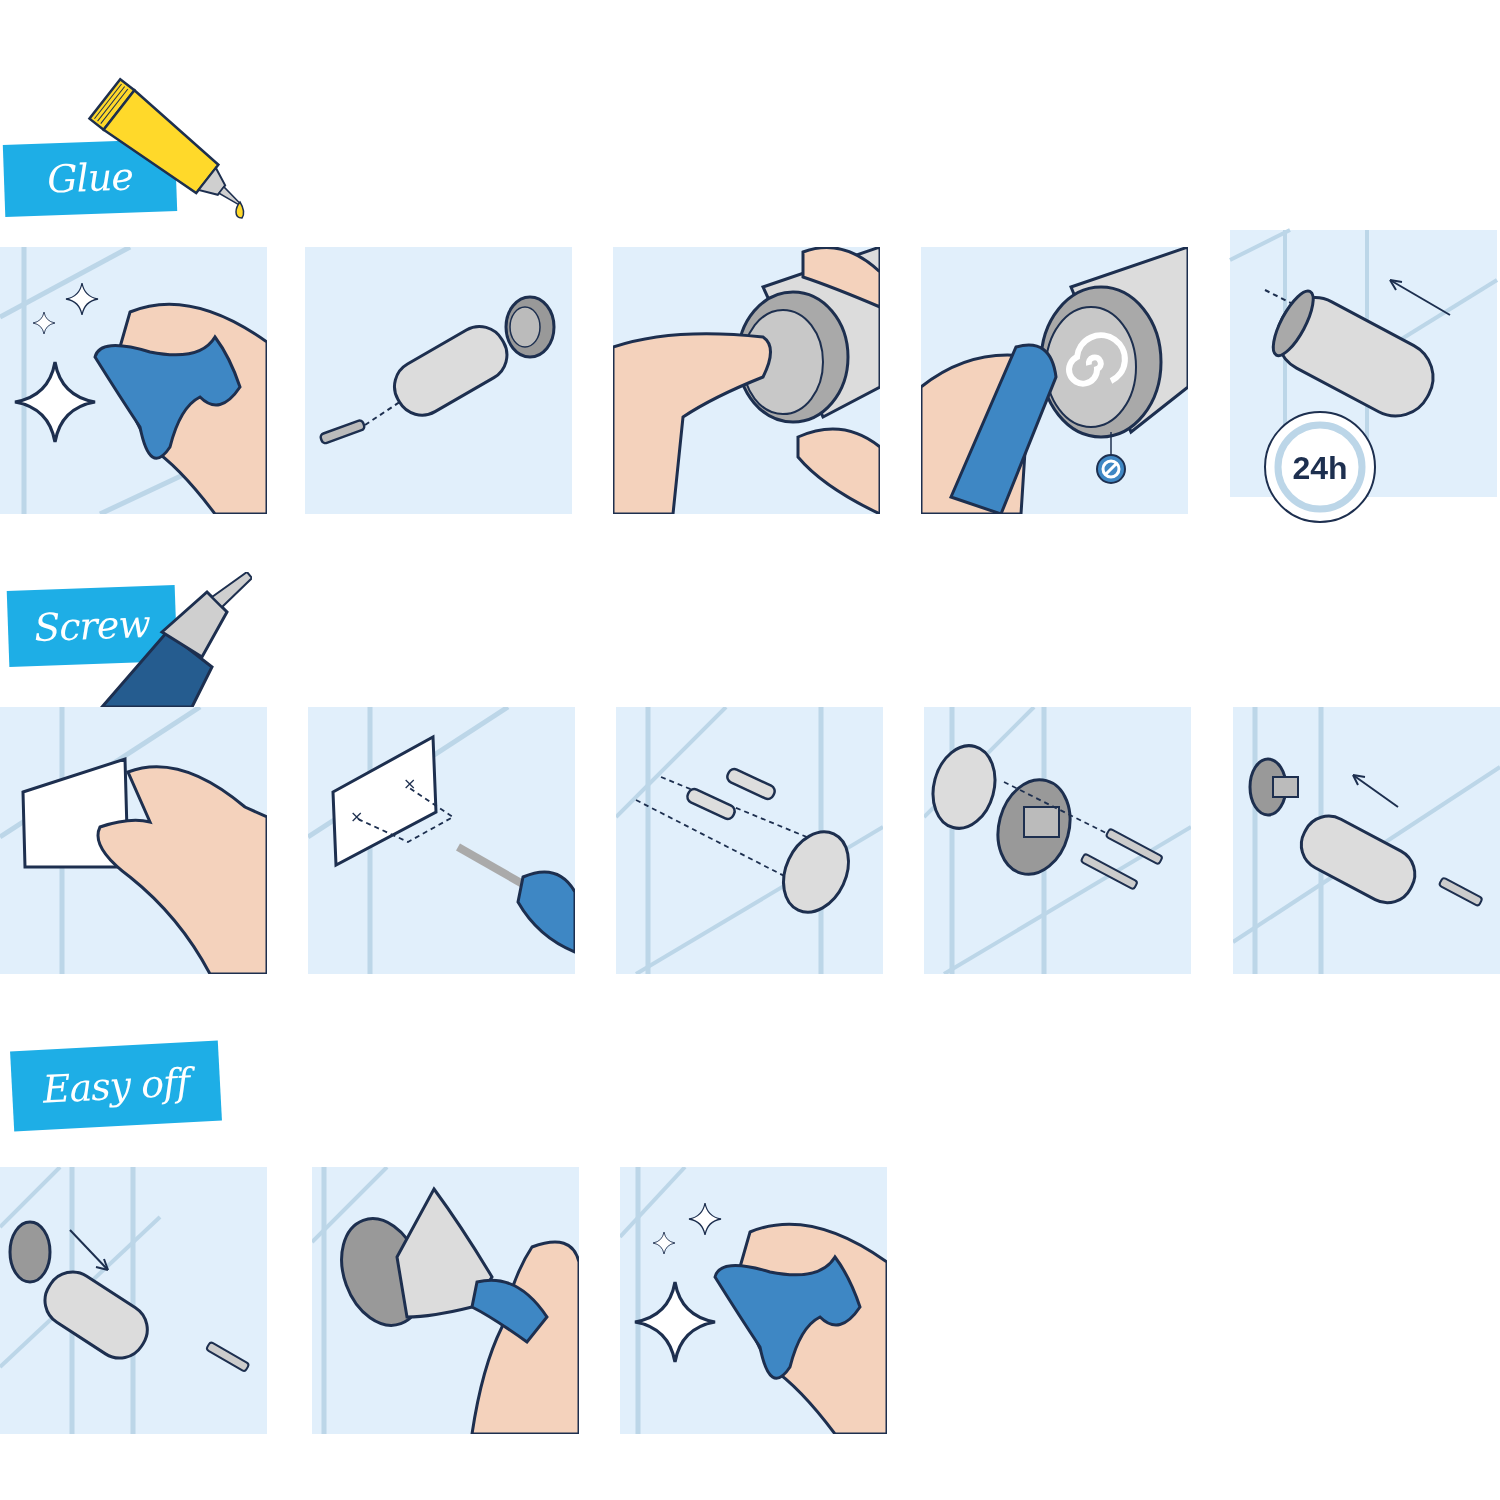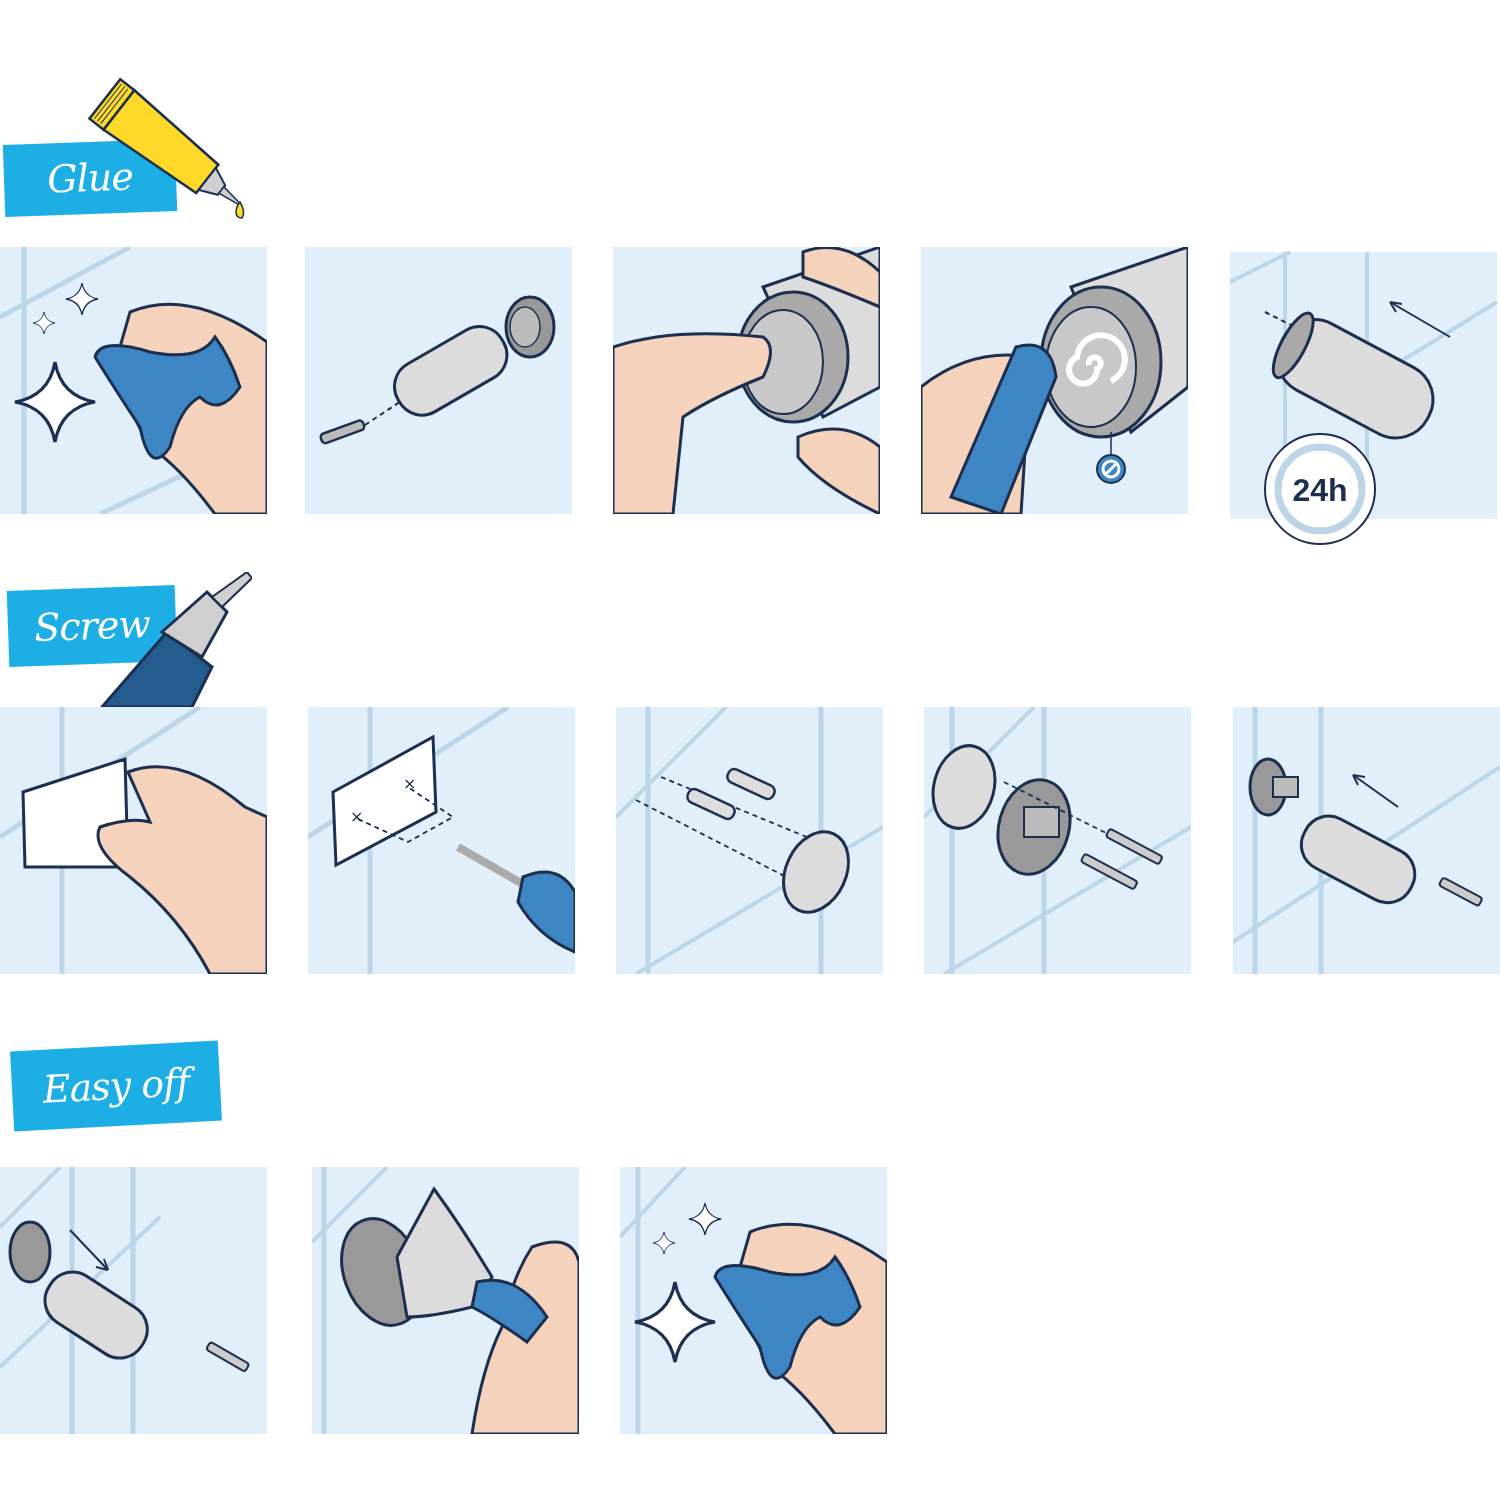--- a/index.html
+++ b/index.html
@@ -96,21 +96,21 @@
     <path d="M95,100 Q130,90 135,130 L80,267 L30,250 Z" fill="#3e87c4" stroke="#1d2f4f" stroke-width="3"></path>
     <line x1="190" y1="185" x2="190" y2="210" stroke="#1d2f4f" stroke-width="1.5"></line>
     <g>
         <circle cx="190" cy="222" r="14" fill="#3e87c4" stroke="#1d2f4f" stroke-width="2"></circle>
         <circle cx="190" cy="222" r="8" fill="none" stroke="#fff" stroke-width="3"></circle>
         <line x1="184" y1="228" x2="196" y2="216" stroke="#fff" stroke-width="3"></line>
       </g>
   </svg>
 </div>
 
-<div class="panel" style="left:1230px;top:252px;overflow:visible;text-align:right;">
+<div class="panel" style="left:1230px;top:230px;overflow:visible;text-align:right;">
   <svg viewBox="0 0 267 267" style="overflow:visible">
     <line x1="55" y1="0" x2="55" y2="267" stroke="#bcd6e8" stroke-width="4"></line>
     <line x1="137" y1="0" x2="137" y2="267" stroke="#bcd6e8" stroke-width="4"></line>
     <line x1="0" y1="30" x2="60" y2="0" stroke="#bcd6e8" stroke-width="4"></line>
     <line x1="170" y1="110" x2="267" y2="50" stroke="#bcd6e8" stroke-width="4"></line>
     <line x1="35" y1="60" x2="65" y2="75" stroke="#1d2f4f" stroke-width="2" stroke-dasharray="5 4"></line>
     <g>
         <line x1="220" y1="85" x2="160" y2="50" stroke="#1d2f4f" stroke-width="2"></line>
         <path d="M160,50 L172,52 M160,50 L166,60" stroke="#1d2f4f" stroke-width="2"></path>
       </g>

